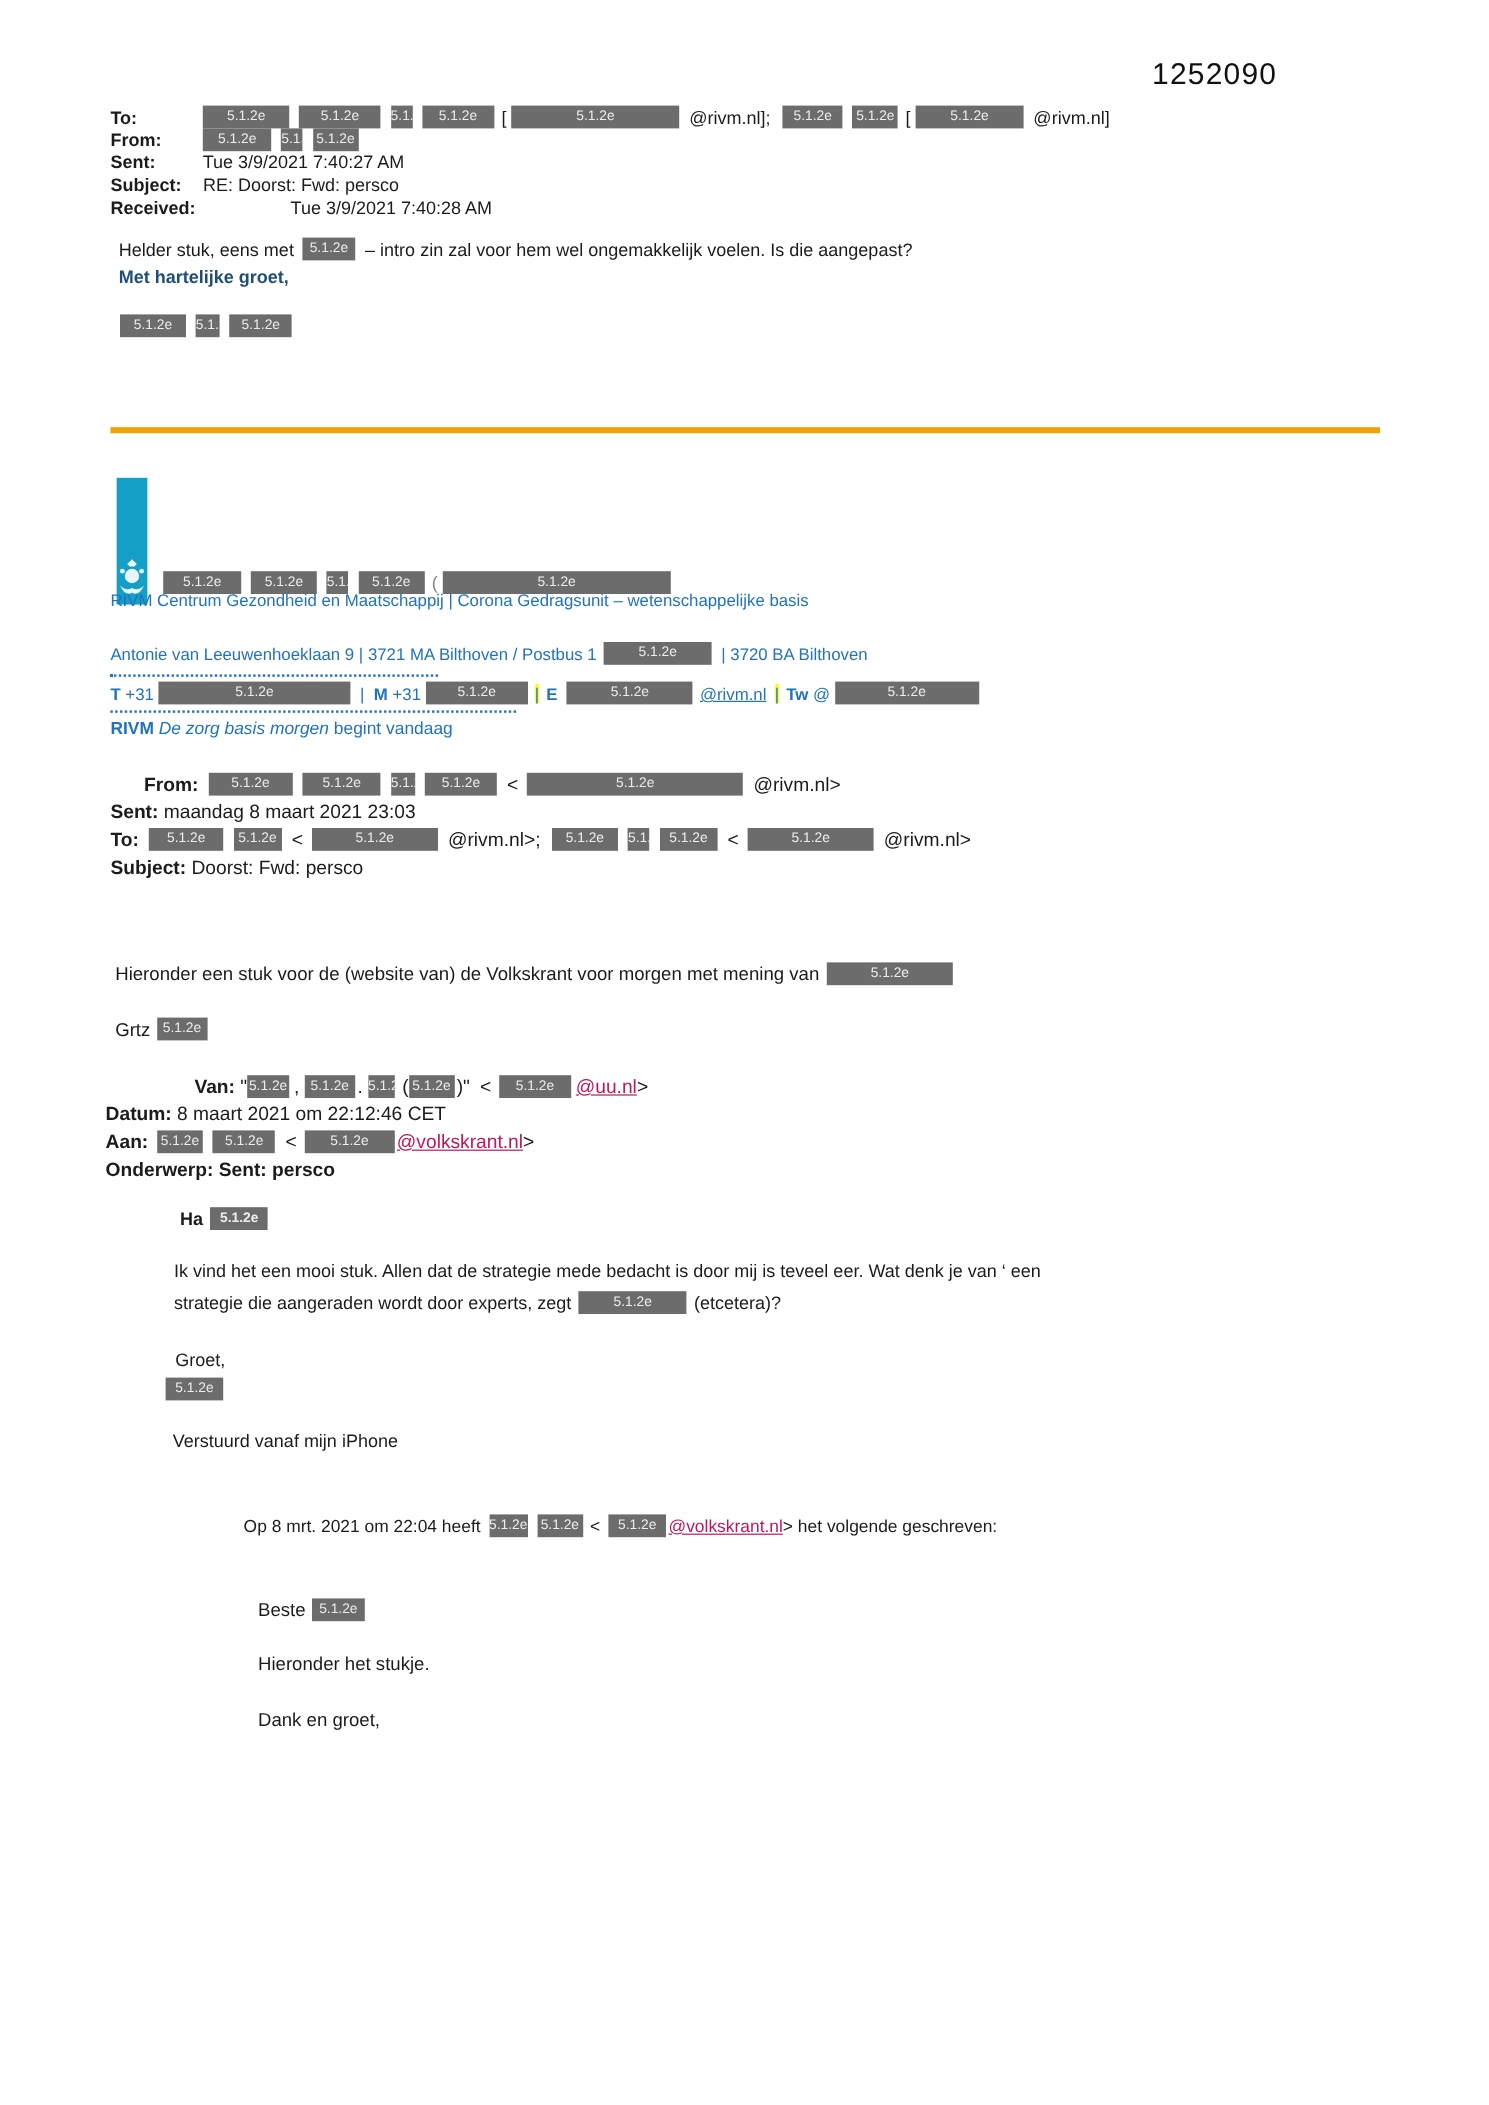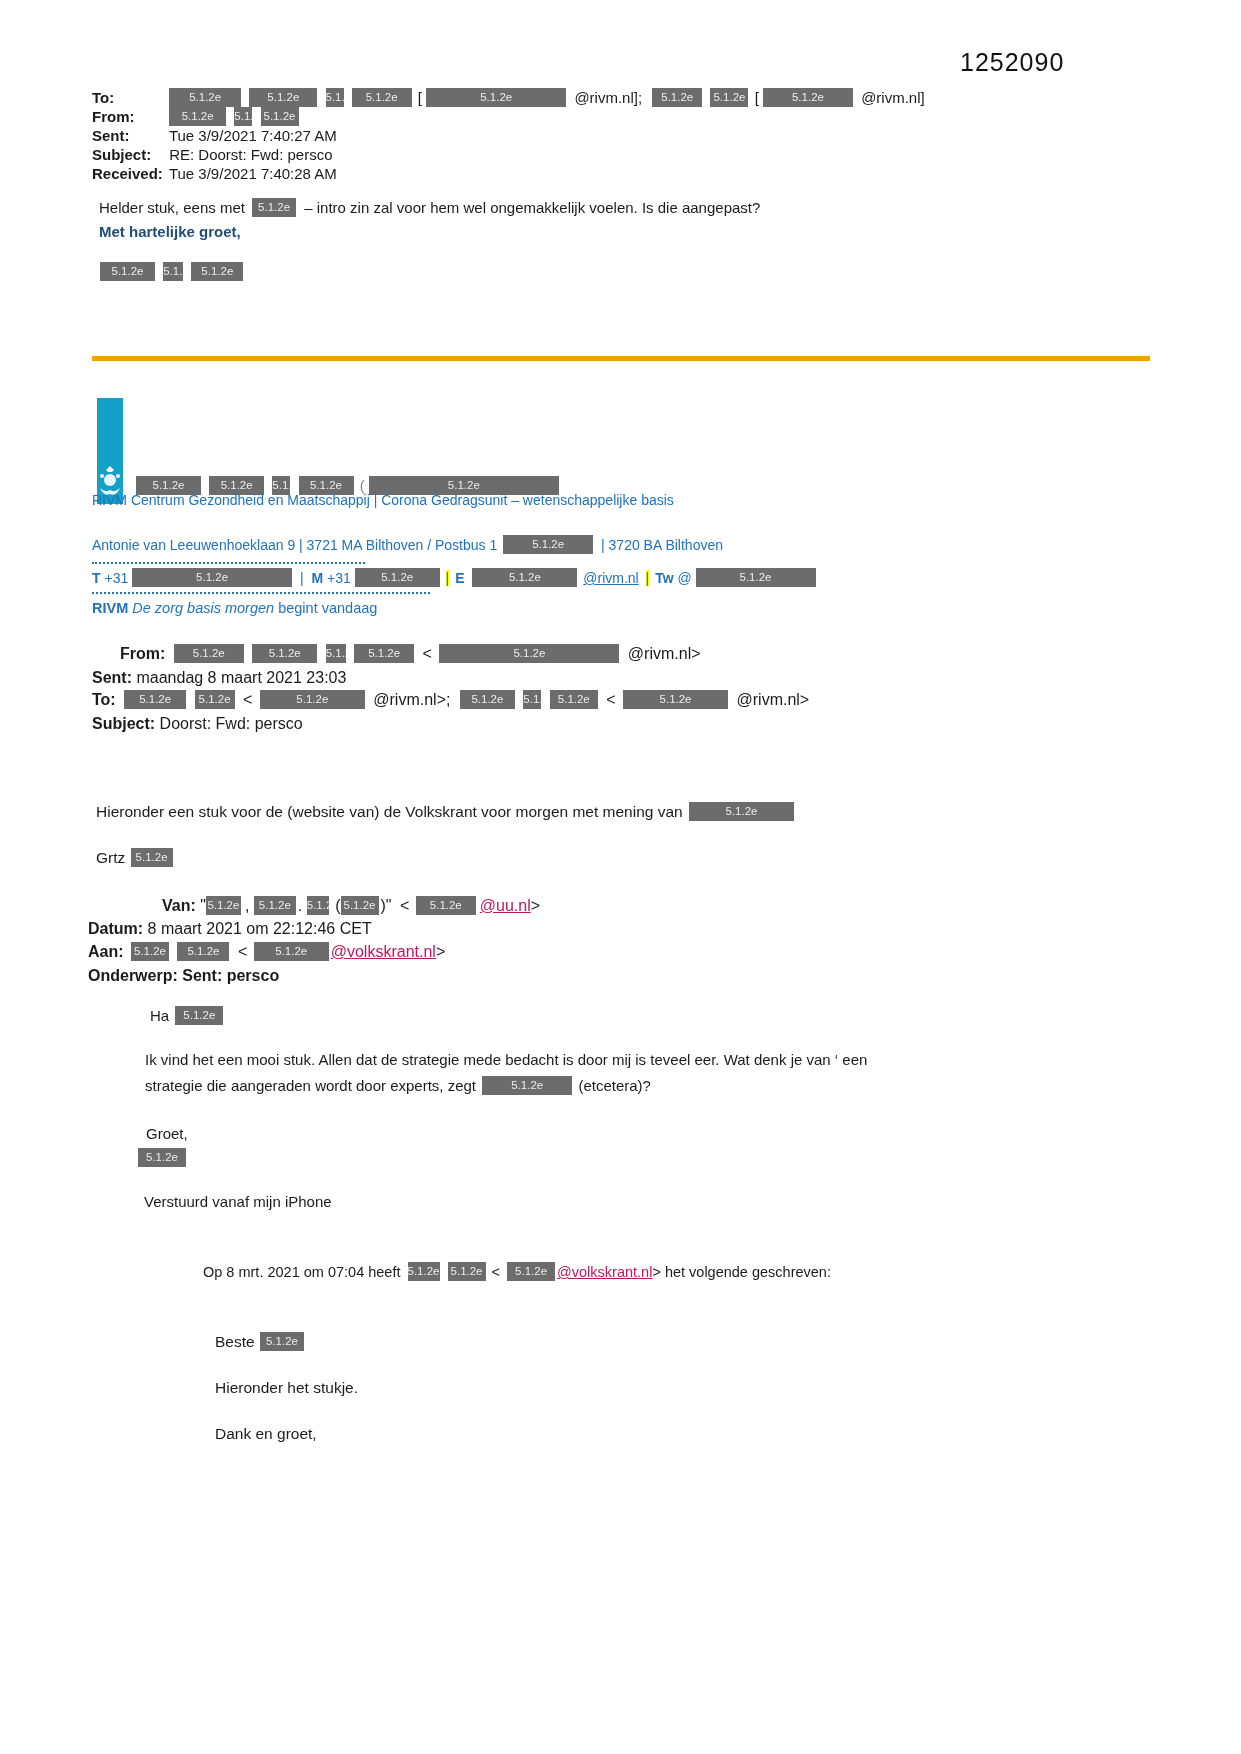--- a/index.html
+++ b/index.html
@@ -70,21 +70,21 @@
   <span>Tue 3/9/2021 7:40:27 AM</span>
 </div>
 
 <div class="abs" style="left:92px;top:145px;">
   <span class="lbl">Subject:</span>
   <span>RE: Doorst: Fwd: persco</span>
 </div>
 
 <div class="abs" style="left:92px;top:164px;">
   <span class="lbl">Received:</span>
-  <span style="">Tue 3/9/2021 7:40:28 AM</span>
+  <span style="margin-left:73px;">Tue 3/9/2021 7:40:28 AM</span>
 </div>
 
 <div class="abs" style="left:99px;top:198px;">
   <span>Helder stuk, eens met</span>
   <span class="r w44" style="margin-left:3px;">5.1.2e</span>
   <span>– intro zin zal voor hem wel ongemakkelijk voelen. Is die aangepast?</span>
 </div>
 
 <div class="abs navy" style="left:99px;top:222px;">Met hartelijke groet,</div>
 
@@ -221,21 +221,21 @@
   <span class="r w52">5.1.2e</span>
   <span>&lt;</span>
   <span class="r w75 last" style="margin-left:2px;">5.1.2e</span><a href="#" class="lnk">@volkskrant.nl</a><span>&gt;</span>
 </div>
 
 <div class="abs big b" style="left:88px;top:966px;">
   <span>Onderwerp:</span>
   <span>Sent: persco</span>
 </div>
 
-<div class="abs" style="left:150px;top:1006px;">
+<div class="abs" style="left:150px;top:1006px;font-weight:bold;">
   <span>Ha</span>
   <span class="r w48" style="margin-left:2px;">5.1.2e</span>
 </div>
 
 <div class="abs" style="left:145px;top:1050px;">Ik vind het een mooi stuk. Allen dat de strategie mede bedacht is door mij is teveel eer. Wat denk je van ‘ een</div>
 
 <div class="abs" style="left:145px;top:1076px;">
   <span>strategie die aangeraden wordt door experts, zegt</span>
   <span class="r w90 last" style="margin-left:2px;">5.1.2e</span>
   <span>(etcetera)?</span>
@@ -243,21 +243,21 @@
 
 <div class="abs" style="left:146px;top:1124px;">Groet,</div>
 
 <div class="abs" style="left:138px;top:1148px;">
   <span class="r w48">5.1.2e</span>
 </div>
 
 <div class="abs" style="left:144px;top:1192px;">Verstuurd vanaf mijn iPhone</div>
 
 <div class="abs" style="left:203px;top:1262px;font-size:14.5px;">
-  <span>Op 8 mrt. 2021 om 07:04 heeft</span>
+  <span>Op 8 mrt. 2021 om 22:04 heeft</span>
   <span class="r w32" style="margin-left:3px;">5.1.2e</span>
   <span class="r w38 last">5.1.2e</span>
   <span>&lt;</span>
   <span class="r w48 last" style="margin-left:3px;">5.1.2e</span><a href="#" class="lnk">@volkskrant.nl</a><span>&gt; het volgende geschreven:</span>
 </div>
 
 <div class="abs" style="left:215px;top:1332px;font-size:15.5px;">
   <span>Beste</span>
   <span class="r w44" style="margin-left:1px;">5.1.2e</span>
 </div>

